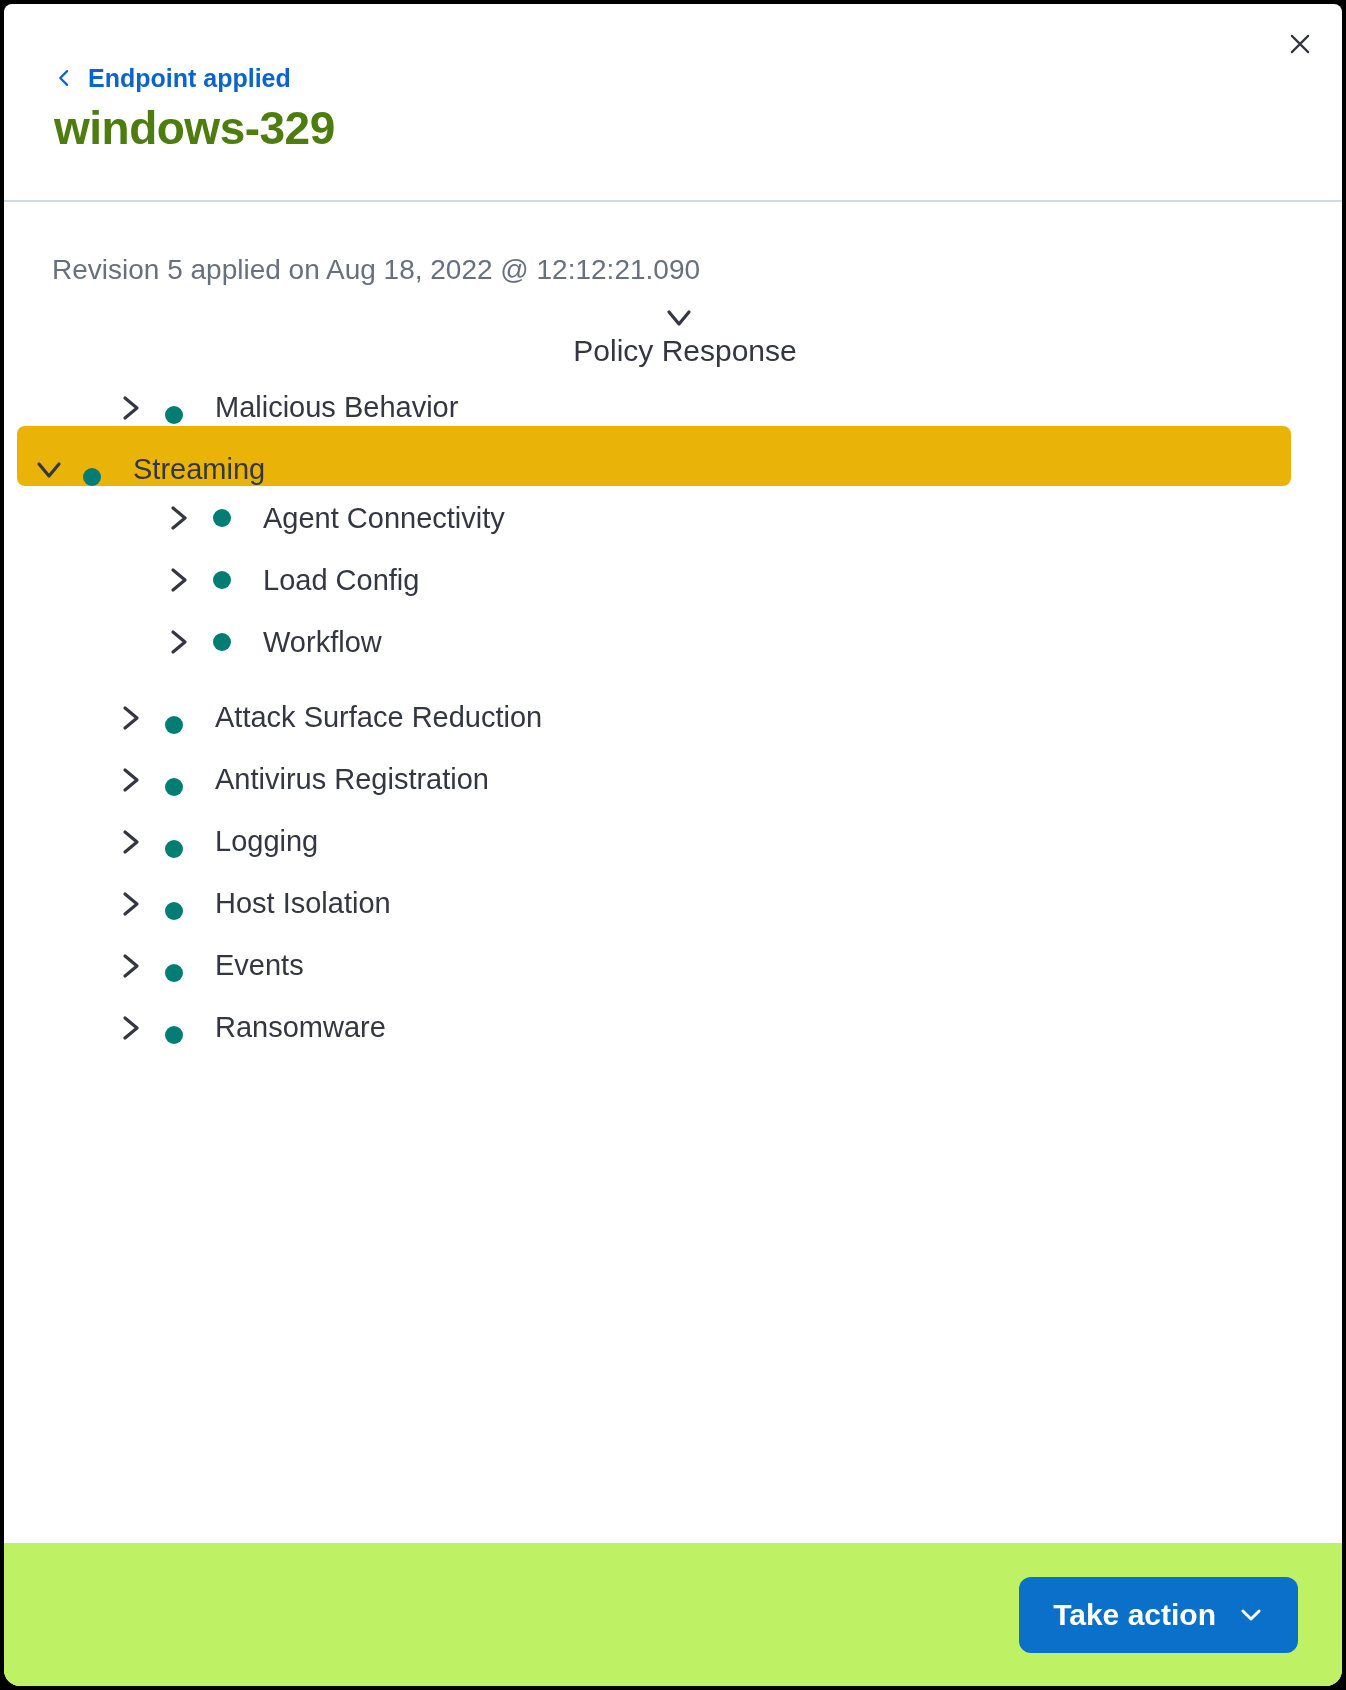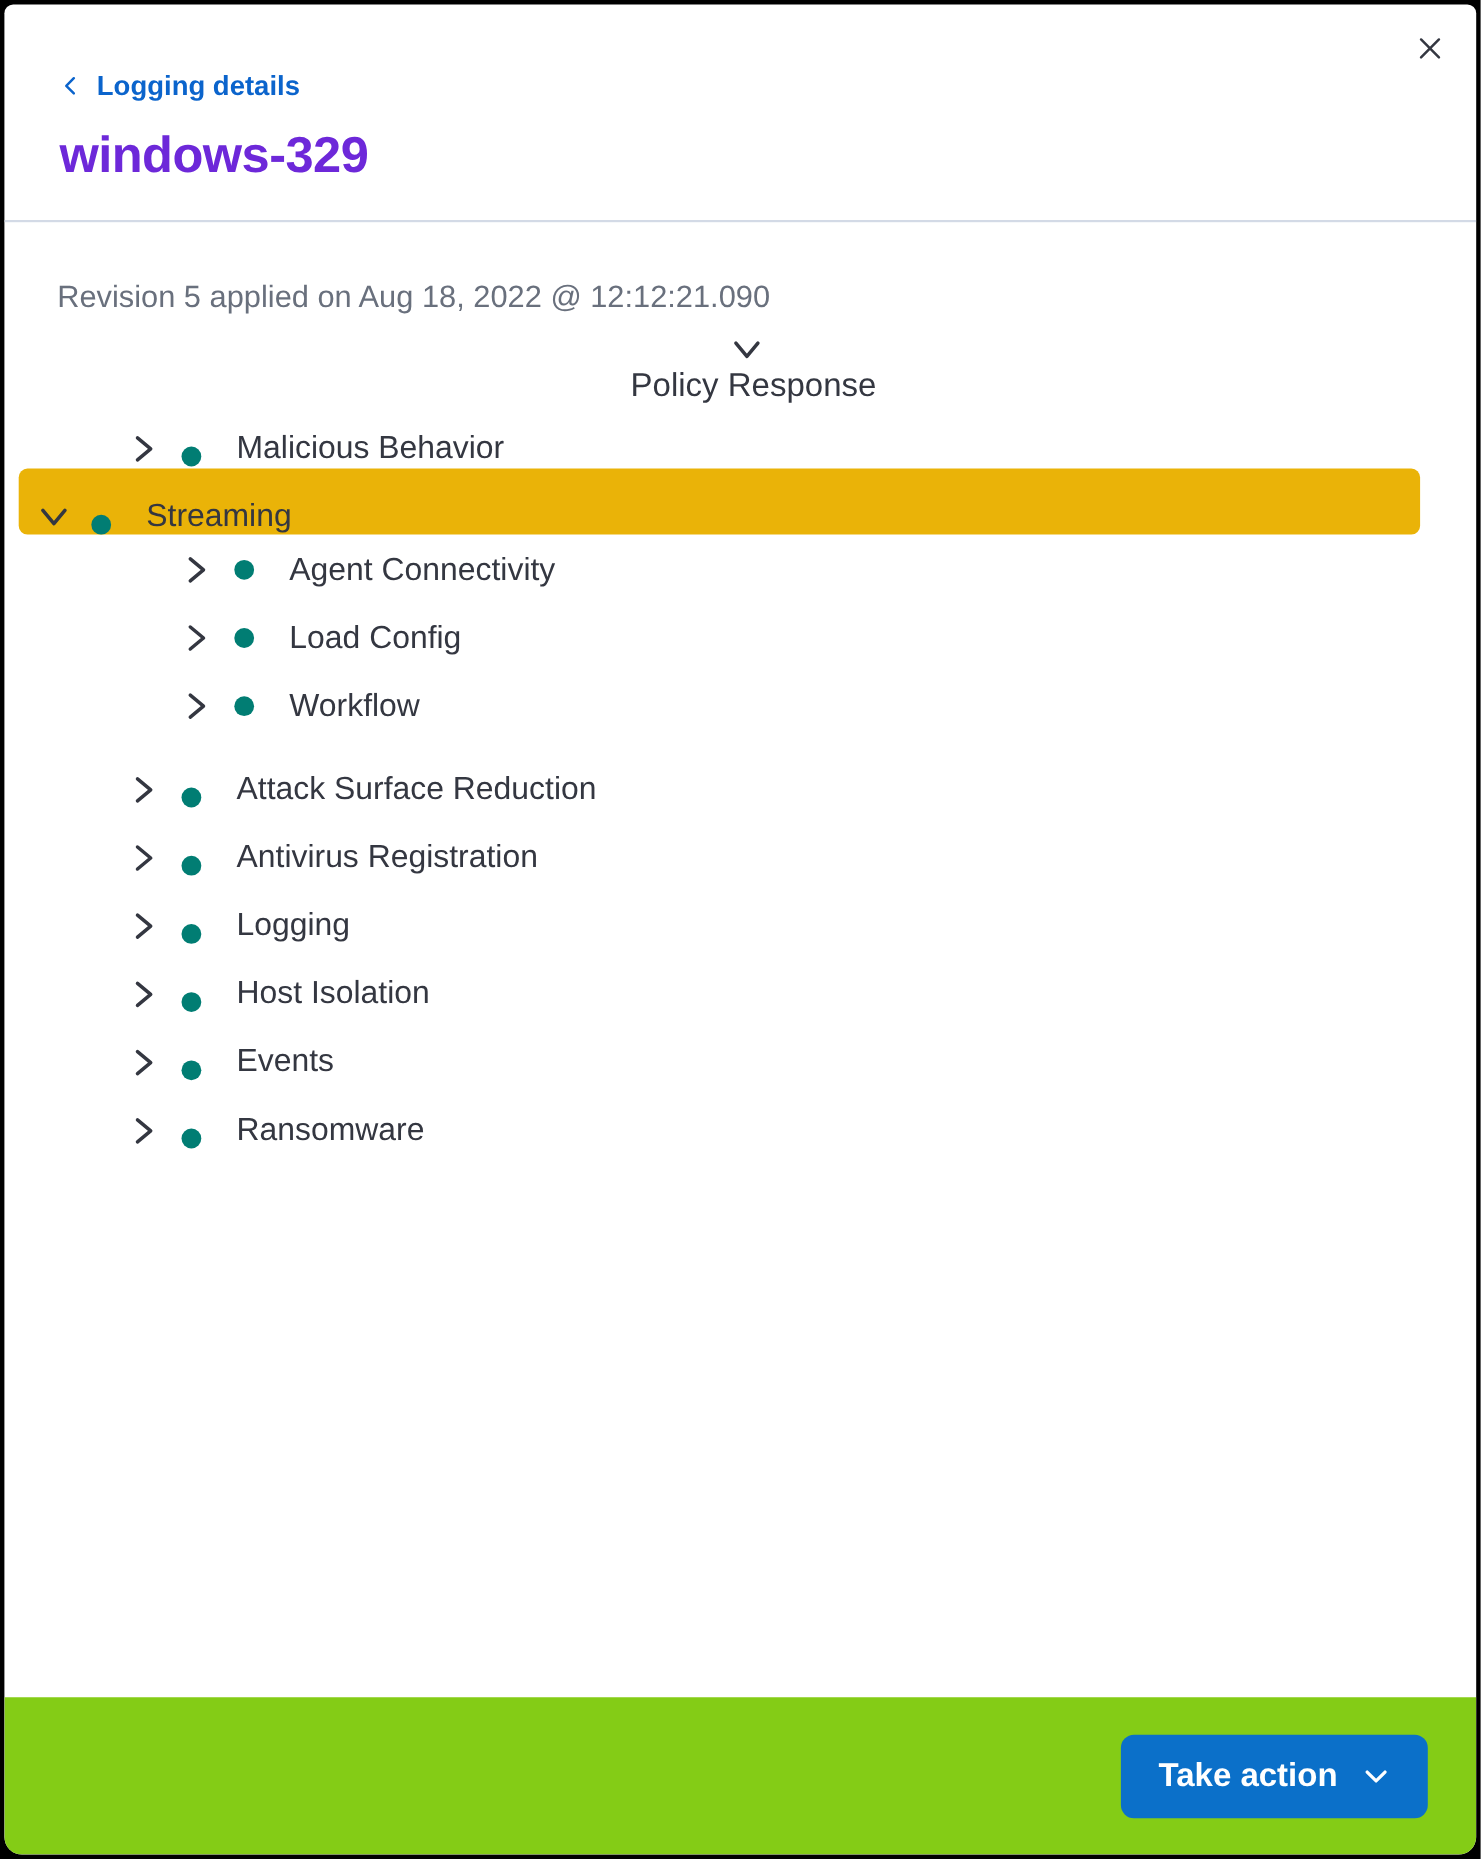--- a/index.html
+++ b/index.html
@@ -27,24 +27,24 @@
   .back-link{
     display:inline-flex;align-items:center;gap:14px;
     color:#0b64cc;
     font-size:25px;font-weight:700;
     height:36px;
     cursor:pointer;
     text-decoration:none;
   }
   .back-link svg{display:block;}
   .title{
-    margin:16px 0 0 0;
+    margin:4px 0 0 0;
     font-size:46px;line-height:56px;
     font-weight:700;
-    color:#6d28d9;
+    color:#4d7c0f;
     letter-spacing:-0.5px;
   }
   .close-btn{
     position:absolute;top:22px;right:24px;
     width:36px;height:36px;
     display:flex;align-items:center;justify-content:center;
     background:none;border:none;cursor:pointer;
     color:#343741;
     padding:0;
   }
@@ -89,21 +89,21 @@
     font-size:29px;
     color:#343741;
     white-space:nowrap;
   }
   .row .dot + .lbl{margin-left:32px;}
   .lvl0 .lbl{margin-left:12px;font-size:30px;}
   
   .footer{
     position:absolute;left:0;right:0;bottom:0;
     height:143px;
-    background:#84cc16;
+    background:#bef264;
     border-radius:0 0 14px 14px;
     display:flex;align-items:center;justify-content:flex-end;
     padding-right:44px;
     box-sizing:border-box;
   }
   .take-action{
     height:76px;
     background:#0b70c9;
     color:#ffffff;
     border:none;border-radius:12px;
@@ -124,21 +124,21 @@
     <svg width="26" height="26" viewBox="0 0 16 16" fill="none" stroke="currentColor" stroke-width="1.4" stroke-linecap="round">
       <path d="M3 3 L13 13 M13 3 L3 13"></path>
     </svg>
   </button>
 
   <div class="header">
     <a class="back-link">
       <svg width="20" height="24" viewBox="0 0 16 16" fill="none" stroke="currentColor" stroke-width="1.8" stroke-linecap="round" stroke-linejoin="round">
         <path d="M10.5 2.5 L5 8 L10.5 13.5"></path>
       </svg>
-      <span>Logging details</span>
+      <span>Endpoint applied</span>
     </a>
     <h1 class="title">windows-329</h1>
   </div>
 
   <div class="body">
     <div class="revision">Revision 5 applied on Aug 18, 2022 @ 12:12:21.090</div>
 
     <div class="tree">
 
       <div class="row lvl0">

